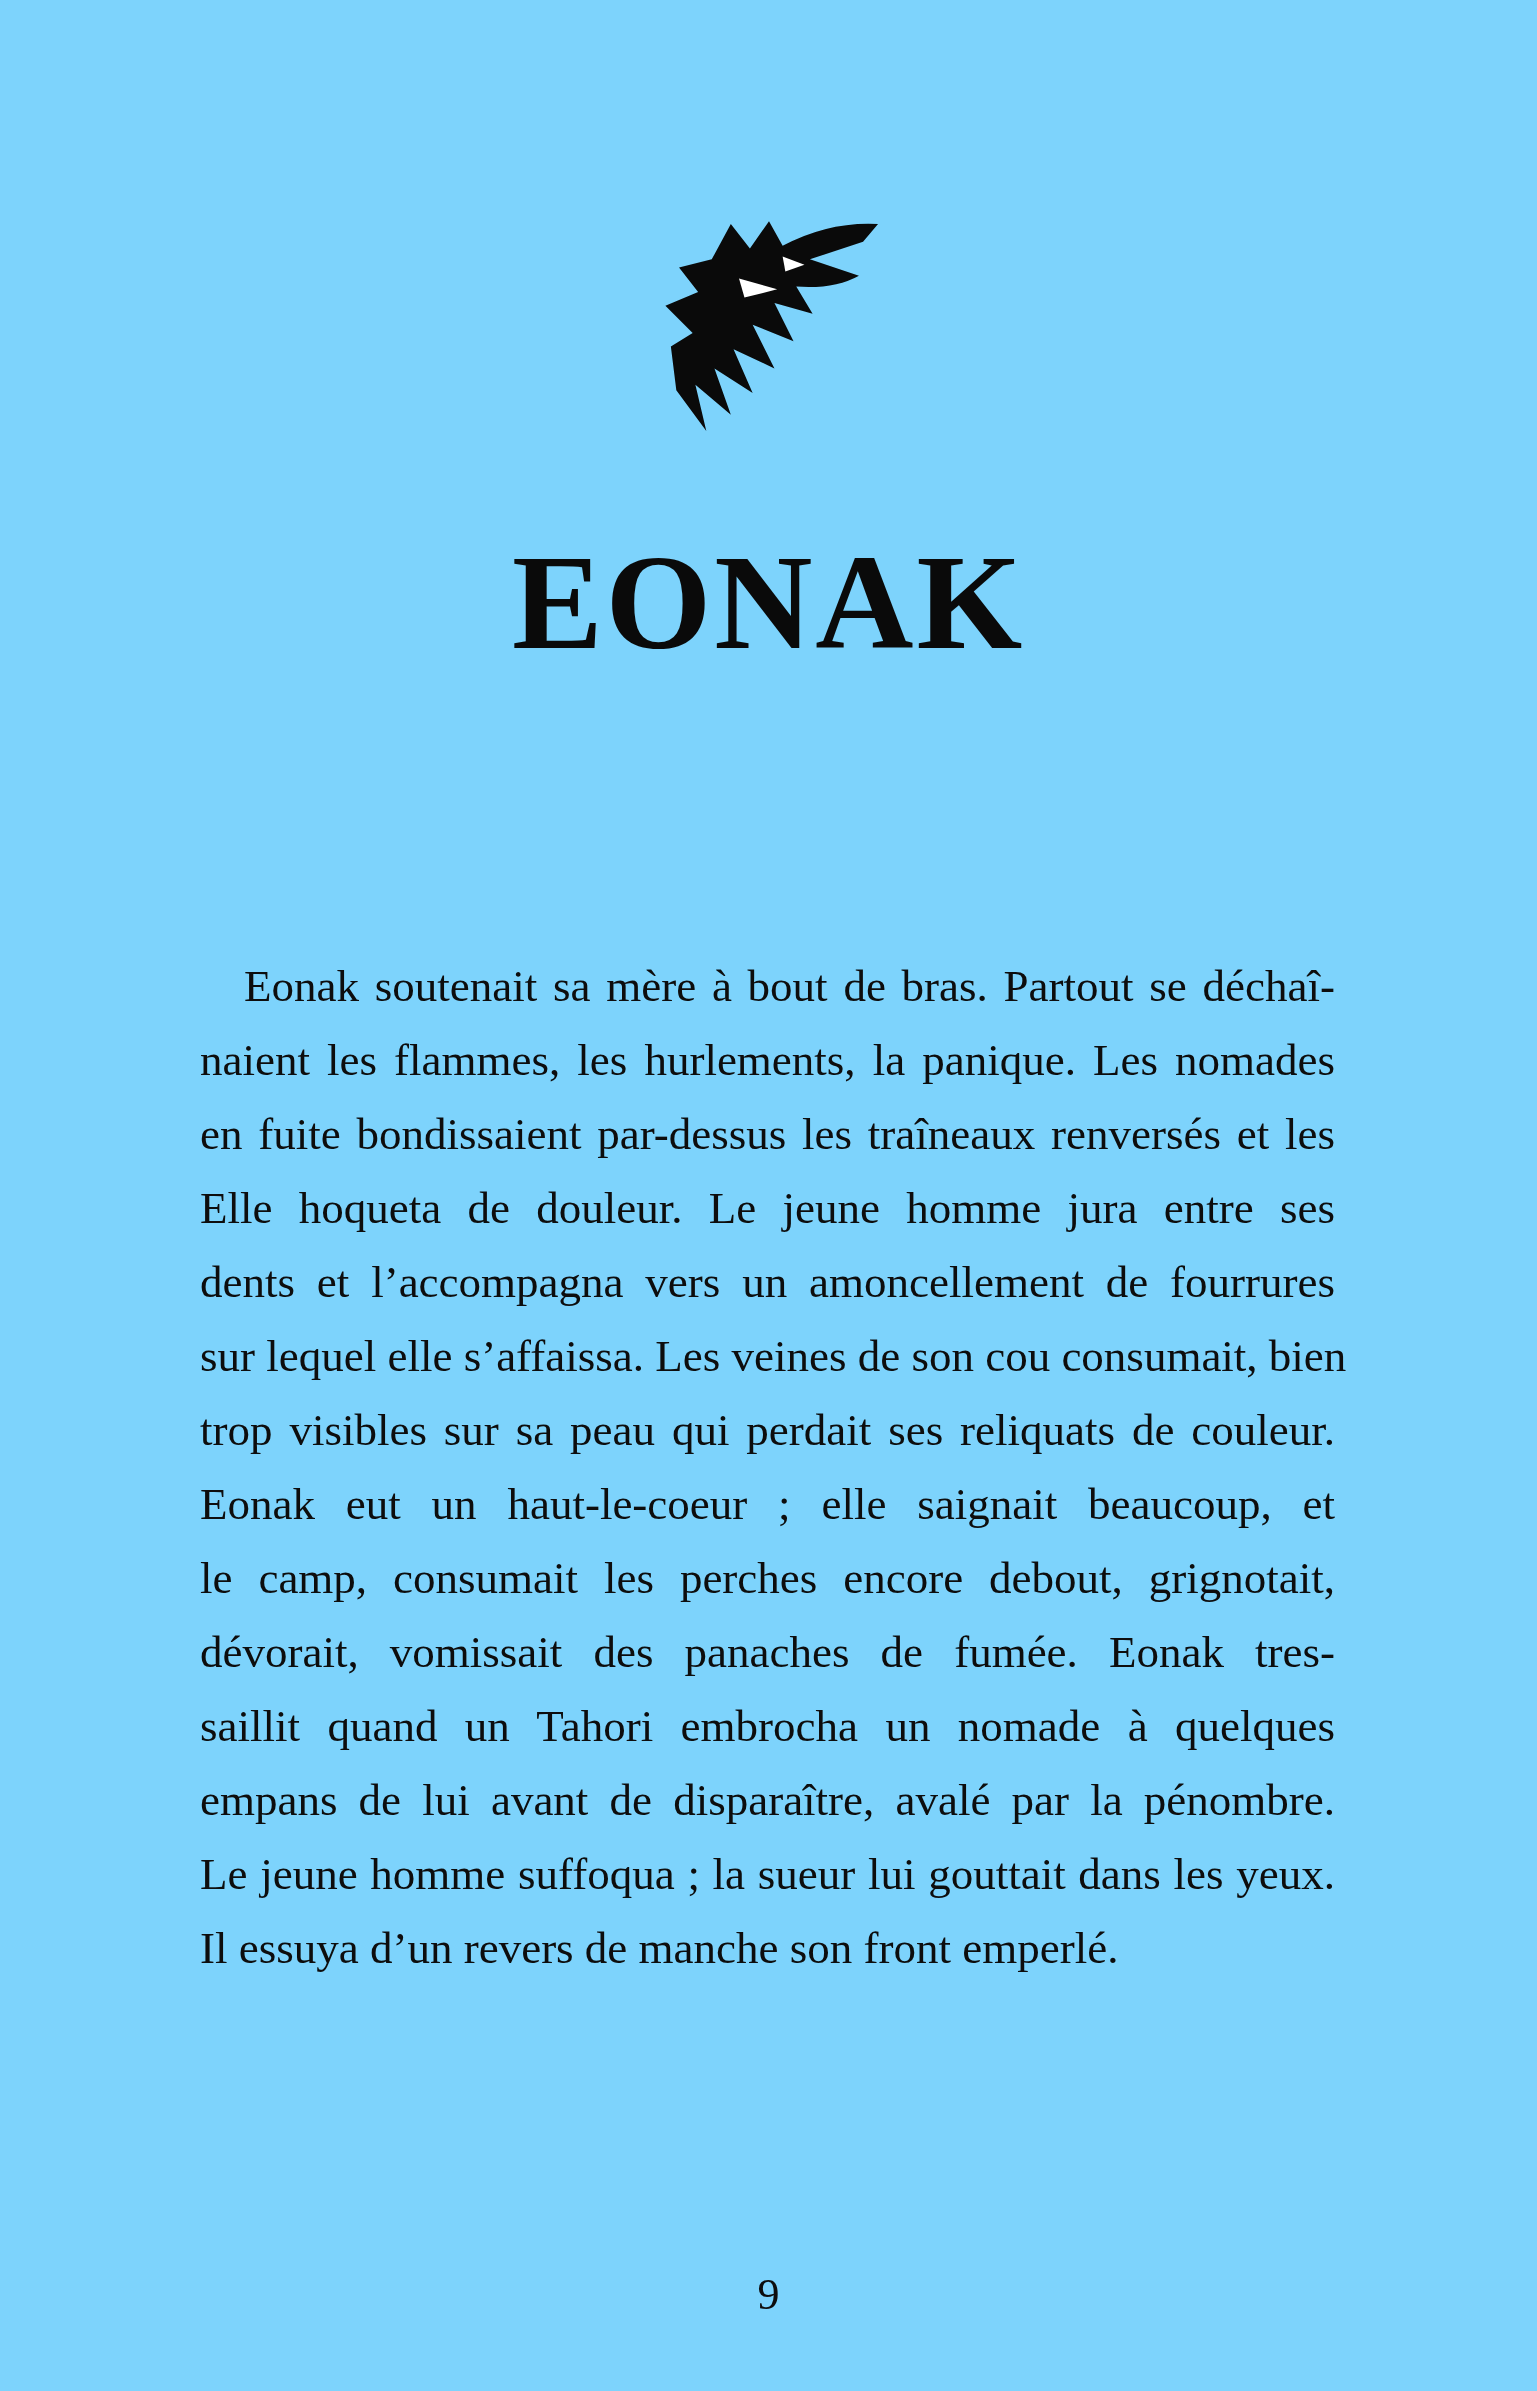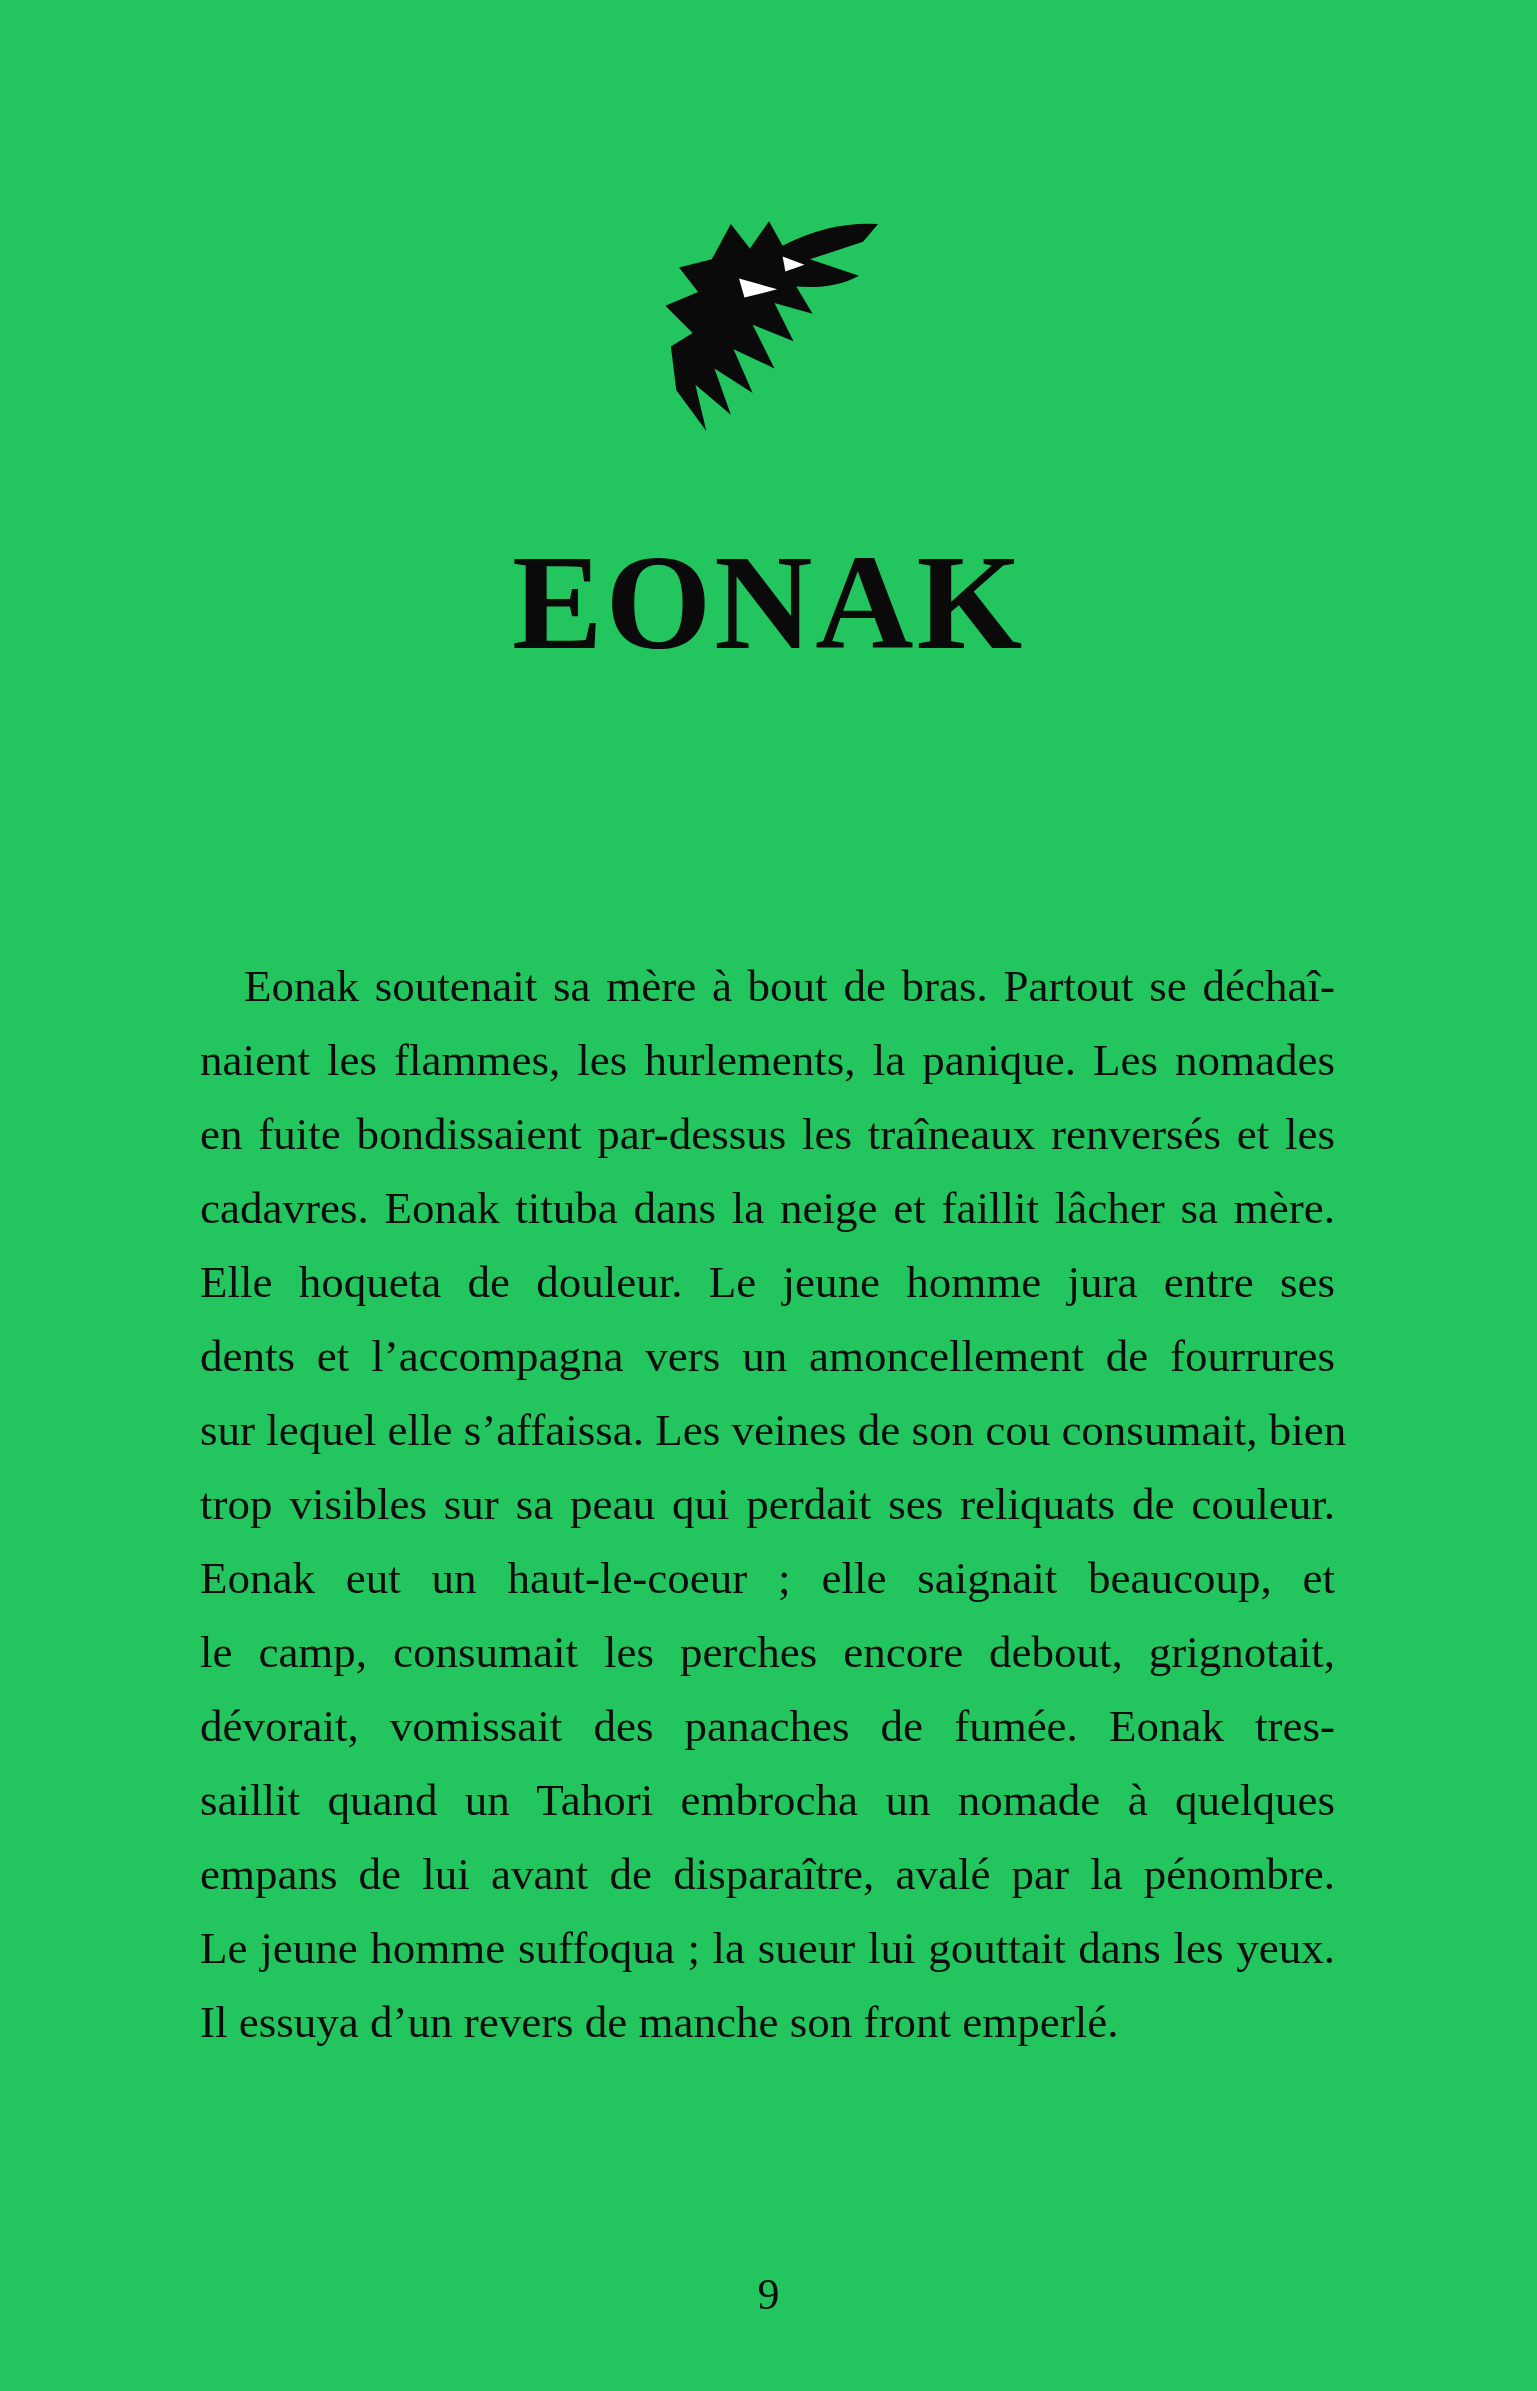--- a/index.html
+++ b/index.html
@@ -4,21 +4,21 @@
 <style>
   html, body {
     margin: 0;
     padding: 0;
     background: #ffffff;
   }
   .page {
     position: relative;
     width: 1537px;
     height: 2391px;
-    background: #22c55e;
+    background: #7dd3fc;
     color: #0a0a0a;
     font-family: "Liberation Serif", "DejaVu Serif", serif;
     overflow: hidden;
   }
   .ornament {
     position: absolute;
     top: 213px;
     left: 50%;
     transform: translateX(-50%);
     width: 261px;
@@ -86,21 +86,20 @@
       <path fill="#ffffff" d="M66,48 L94,56 L70,62 Z"></path>
     </svg>
   </div>
 
   <div class="chapter-title">EONAK</div>
 
   <div class="body-text">
       <div class="line first">Eonak soutenait sa mère à bout de bras. Partout se déchaî-</div>
       <div class="line">naient les flammes, les hurlements, la panique. Les nomades</div>
       <div class="line">en fuite bondissaient par-dessus les traîneaux renversés et les</div>
-      <div class="line">cadavres. Eonak tituba dans la neige et faillit lâcher sa mère.</div>
       <div class="line">Elle hoqueta de douleur. Le jeune homme jura entre ses</div>
       <div class="line">dents et l’accompagna vers un amoncellement de fourrures</div>
       <div class="line">sur lequel elle s’affaissa. Les veines de son cou consumait, bien</div>
       <div class="line">trop visibles sur sa peau qui perdait ses reliquats de couleur.</div>
       <div class="line">Eonak eut un haut-le-coeur ; elle saignait beaucoup, et</div>
       <div class="line">le camp, consumait les perches encore debout, grignotait,</div>
       <div class="line">dévorait, vomissait des panaches de fumée. Eonak tres-</div>
       <div class="line">saillit quand un Tahori embrocha un nomade à quelques</div>
       <div class="line">empans de lui avant de disparaître, avalé par la pénombre.</div>
       <div class="line">Le jeune homme suffoqua ; la sueur lui gouttait dans les yeux.</div>

